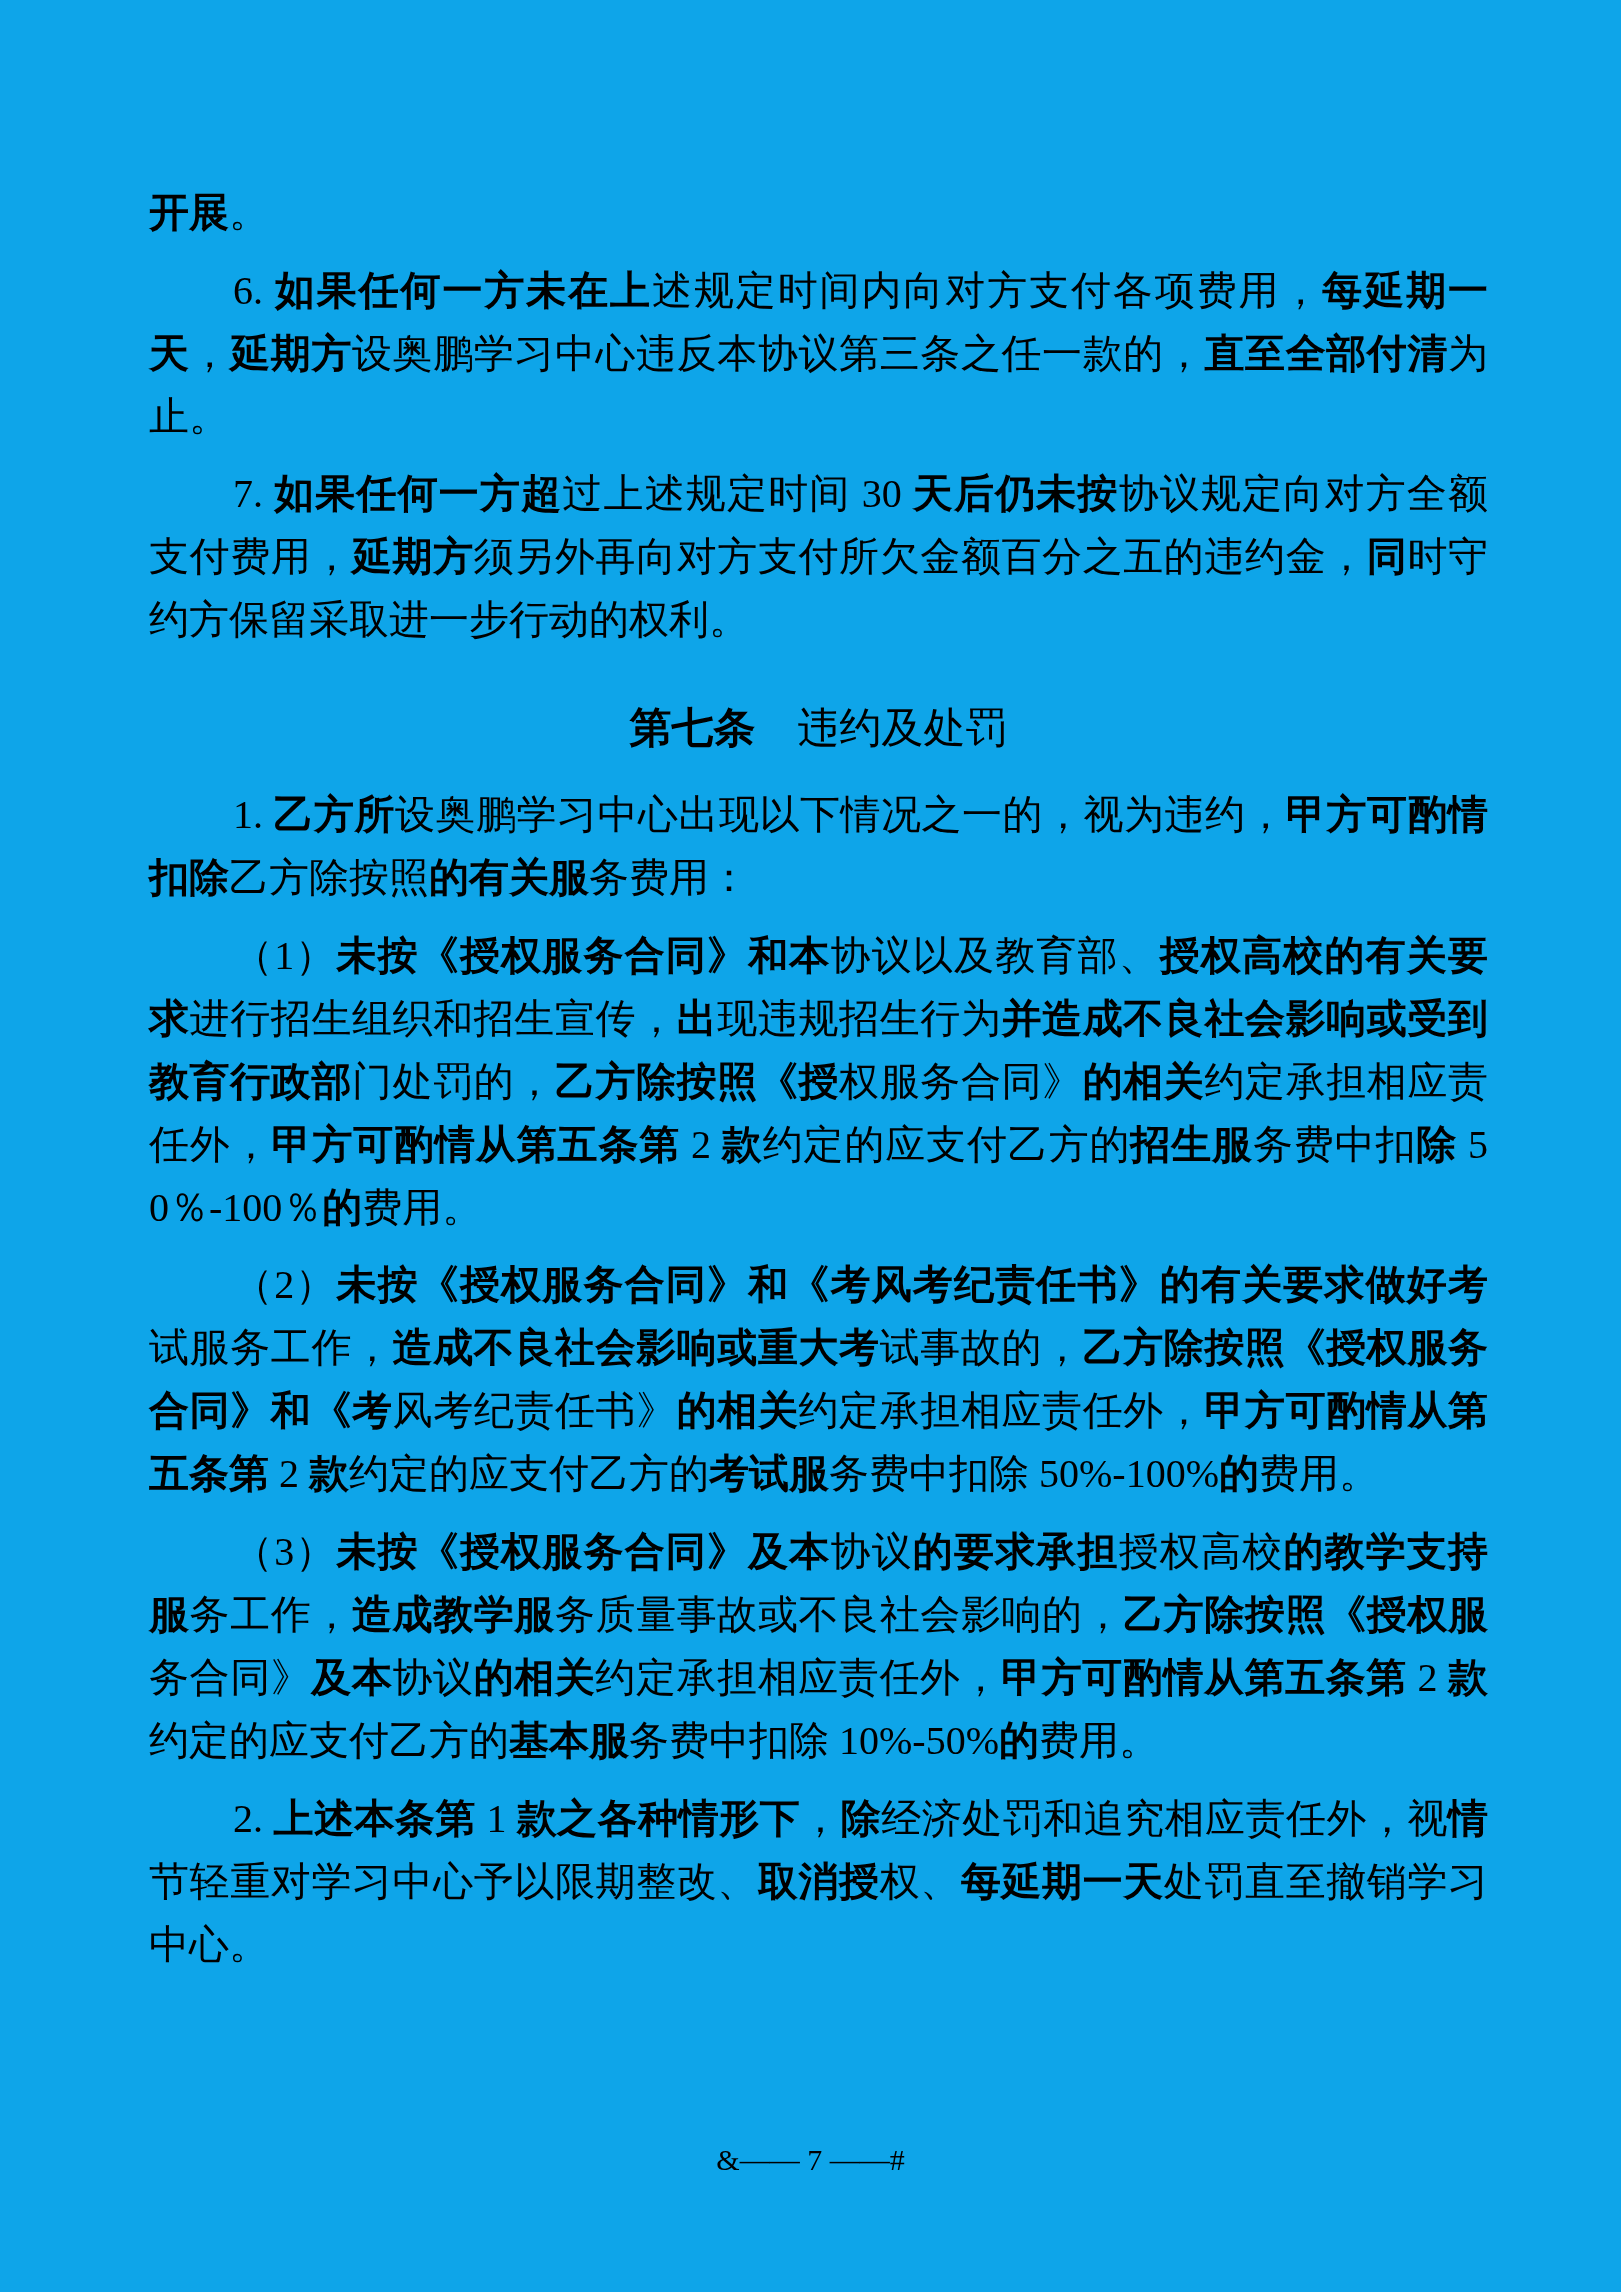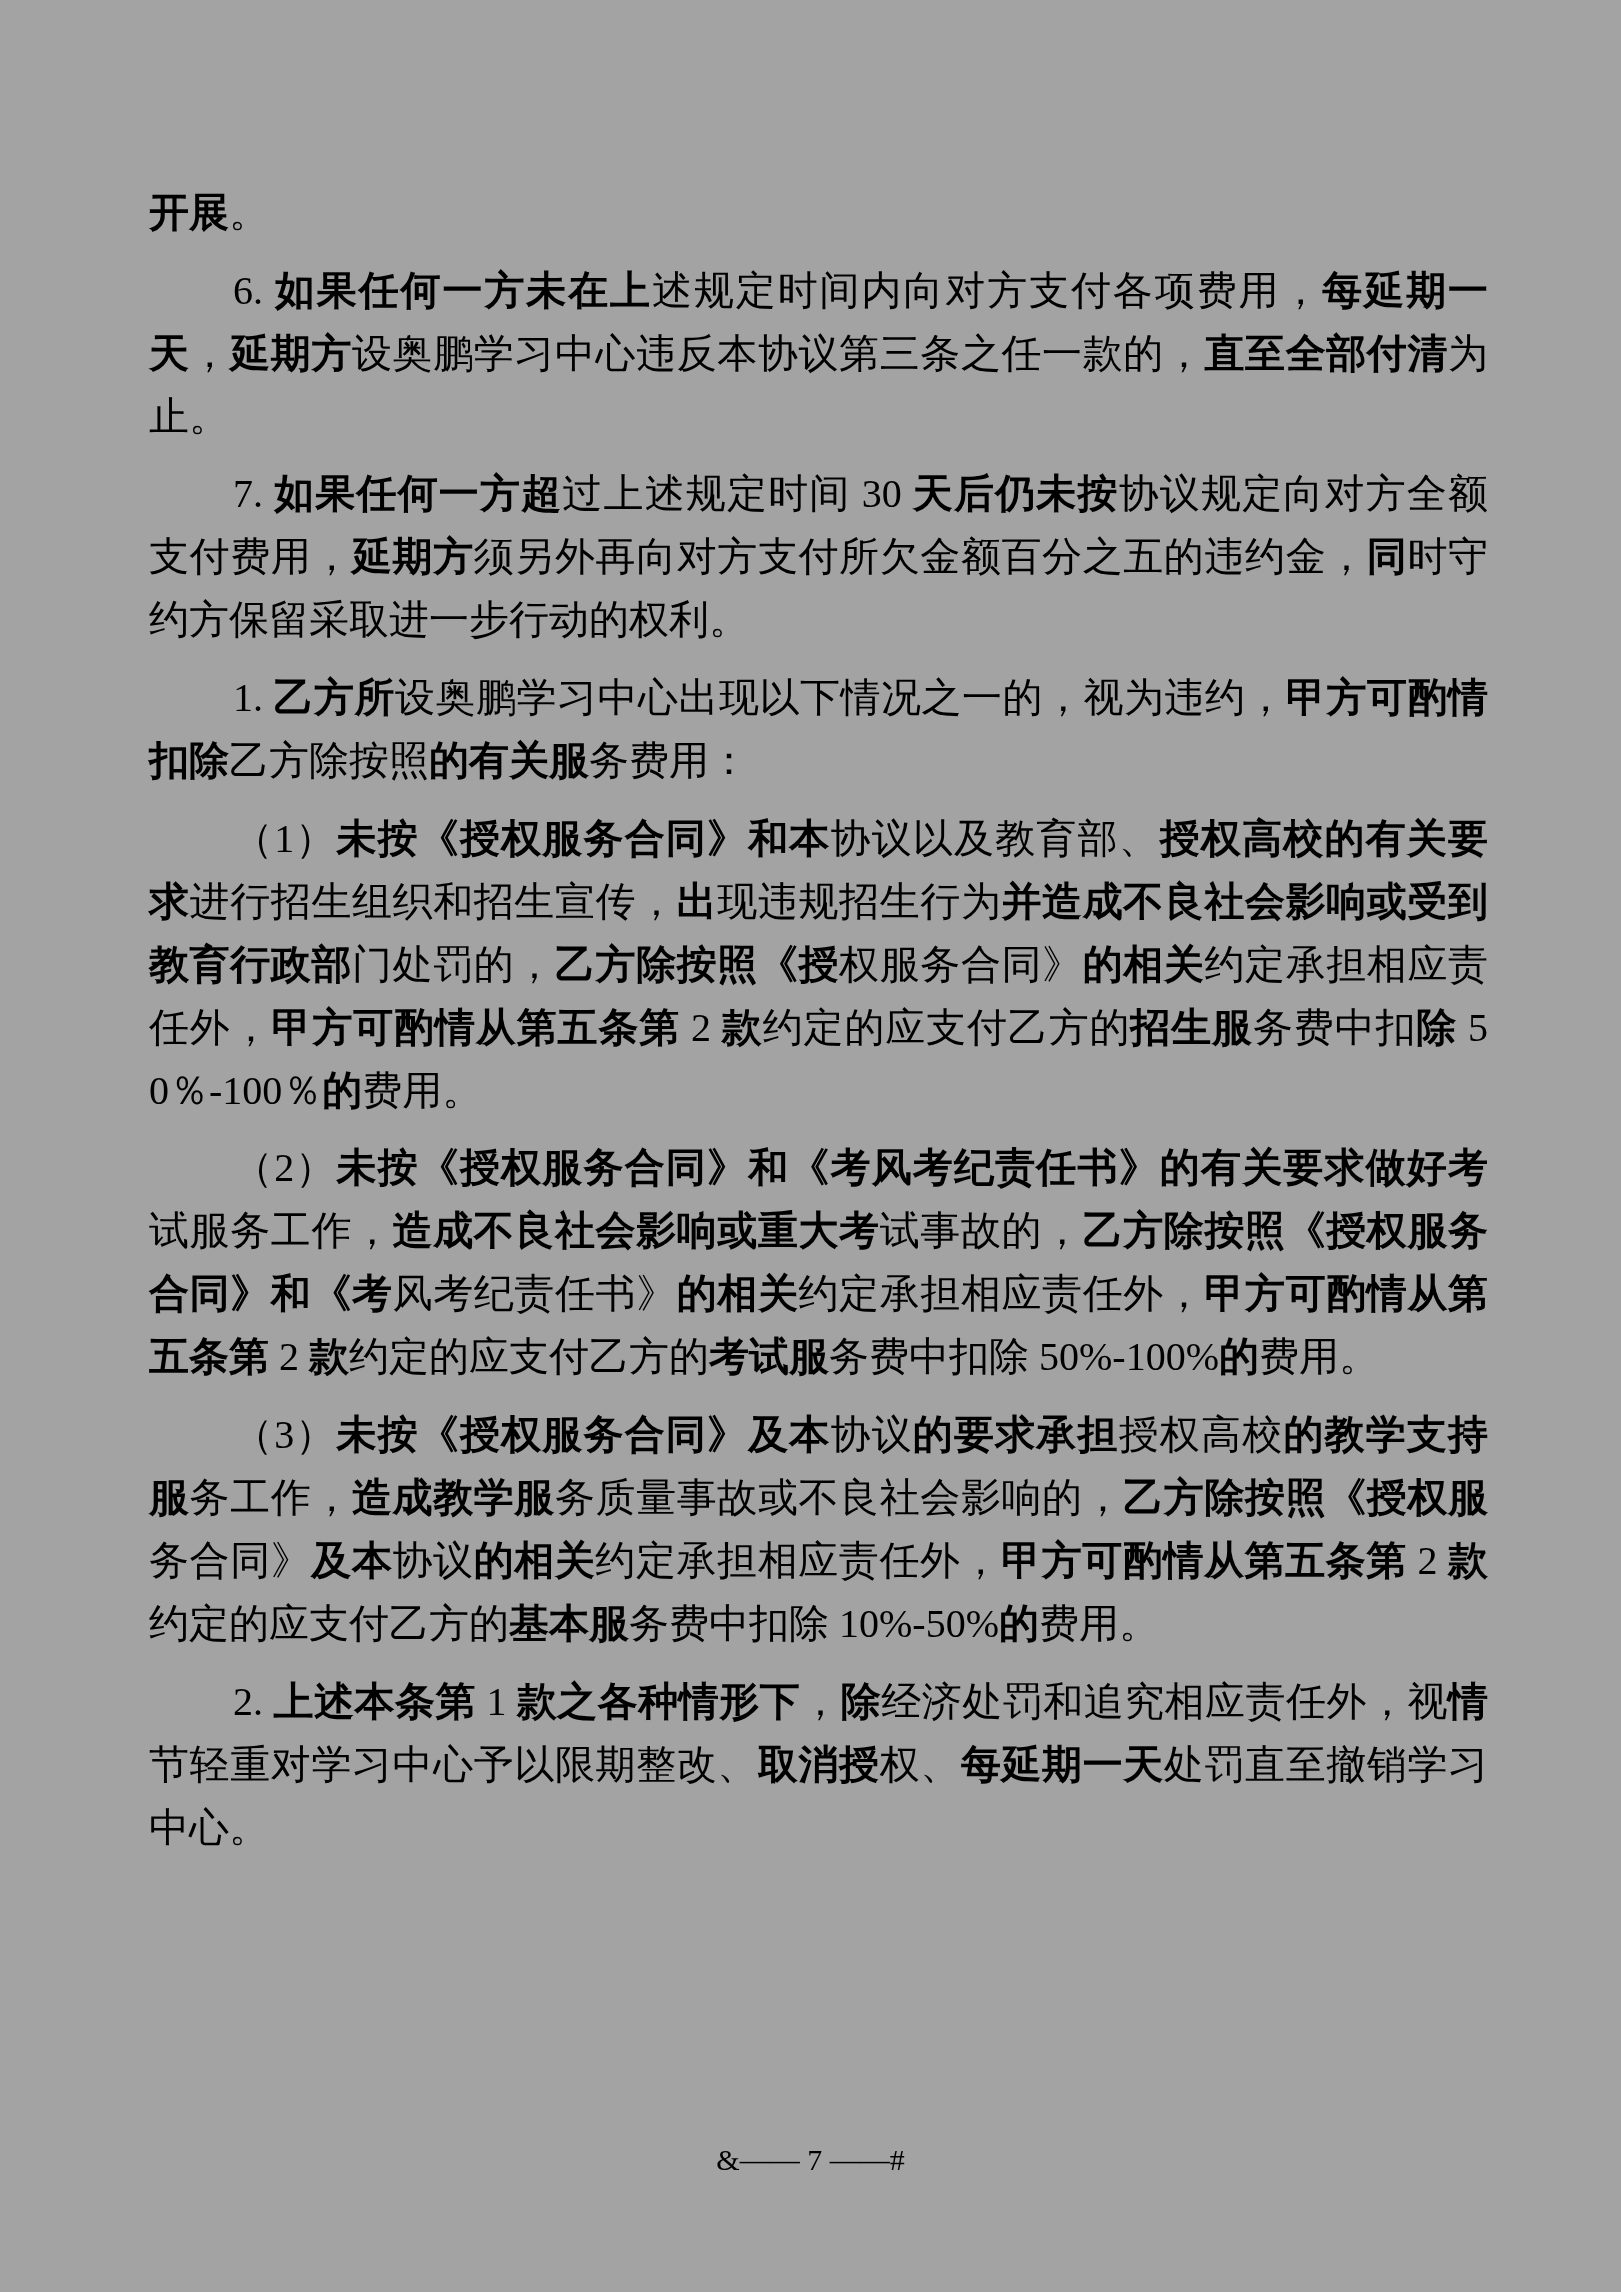--- a/index.html
+++ b/index.html
@@ -4,21 +4,21 @@
 <style>
   html, body {
     margin: 0;
     padding: 0;
     background: #ffffff;
   }
   .page {
     position: relative;
     width: 1621px;
     height: 2293px;
-    background: #a3a3a3;
+    background: #0ea5e9;
     color: #000000;
     overflow: hidden;
     font-family: "Liberation Sans", "DejaVu Sans", sans-serif;
   }
   .content {
     position: absolute;
     left: 149px;
     top: 181px;
     width: 1339px;
   }
@@ -57,20 +57,21 @@
   }
 </style>
 </head>
 <body>
 
 <div class="page">
   <div class="content">
       <p class="para"><span class="b">开展</span><span>。</span></p>
       <p class="para indent"><span class="serif">6. </span><span class="b">如果任何一方未在上</span><span>述规定时间内向对方支付各项费用，</span><span class="b">每延期一天</span><span>，</span><span class="b">延期方</span><span>设奥鹏学习中心违反本协议第三条之任一款的，</span><span class="b">直至全部付清</span><span>为止。</span></p>
       <p class="para indent"><span class="serif">7. </span><span class="b">如果任何一方超</span><span>过上述规定时间</span><span class="serif"> 30 </span><span class="b">天后仍未按</span><span>协议规定向对方全额支付费用，</span><span class="b">延期方</span><span>须另外再向对方支付所欠金额百分之五的违约金，</span><span class="b">同</span><span>时守约方保留采取进一步行动的权利。</span></p>
+      <p class="heading"><span class="b">第七条</span><span>　违约及处罚</span></p>
       <p class="para indent"><span class="serif">1. </span><span class="b">乙方所</span><span>设奥鹏学习中心出现以下情况之一的，视为违约，</span><span class="b">甲方可酌情扣除</span><span>乙方除按照</span><span class="b">的有关服</span><span>务费用：</span></p>
       <p class="para indent"><span>（</span><span class="serif">1</span><span>）</span><span class="b">未按《授权服务合同》和本</span><span>协议以及教育部、</span><span class="b">授权高校的有关要求</span><span>进行招生组织和招生宣传，</span><span class="b">出</span><span>现违规招生行为</span><span class="b">并造成不良社会影响或受到教育行政部</span><span>门处罚的，</span><span class="b">乙方除按照《授</span><span>权服务合同》</span><span class="b">的相关</span><span>约定承担相应责任外，</span><span class="b">甲方可酌情从第五条第</span><span class="serif"> 2 </span><span class="b">款</span><span>约定的应支付乙方的</span><span class="b">招生服</span><span>务费中扣</span><span class="b">除</span><span class="serif"> 50％-100％</span><span class="b">的</span><span>费用。</span></p>
       <p class="para indent"><span>（</span><span class="serif">2</span><span>）</span><span class="b">未按《授权服务合同》和《考风考纪责任书》的有关要求做好考</span><span>试服务工作，</span><span class="b">造成不良社会影响或重大考</span><span>试事故的，</span><span class="b">乙方除按照《授权服务合同》和《考</span><span>风考纪责任书》</span><span class="b">的相关</span><span>约定承担相应责任外，</span><span class="b">甲方可酌情从第五条第</span><span class="serif"> 2 </span><span class="b">款</span><span>约定的应支付乙方的</span><span class="b">考试服</span><span>务费中扣除</span><span class="serif"> 50%-100%</span><span class="b">的</span><span>费用。</span></p>
       <p class="para indent"><span>（</span><span class="serif">3</span><span>）</span><span class="b">未按《授权服务合同》及本</span><span>协议</span><span class="b">的要求承担</span><span>授权高校</span><span class="b">的教学支持服</span><span>务工作，</span><span class="b">造成教学服</span><span>务质量事故或不良社会影响的，</span><span class="b">乙方除按照《授权服</span><span>务合同》</span><span class="b">及本</span><span>协议</span><span class="b">的相关</span><span>约定承担相应责任外，</span><span class="b">甲方可酌情从第五条第</span><span class="serif"> 2 </span><span class="b">款</span><span>约定的应支付乙方的</span><span class="b">基本服</span><span>务费中扣除</span><span class="serif"> 10%-50%</span><span class="b">的</span><span>费用。</span></p>
       <p class="para indent"><span class="serif">2. </span><span class="b">上述本条第</span><span class="serif"> 1 </span><span class="b">款之各种情形下</span><span>，</span><span class="b">除</span><span>经济处罚和追究相应责任外，视</span><span class="b">情</span><span>节轻重对学习中心予以限期整改、</span><span class="b">取消授</span><span>权、</span><span class="b">每延期一天</span><span>处罚直至撤销学习中心。</span></p>
     </div>
   <div class="footer">
     <span>&amp;—— 7 ——#</span>
   </div>
 </div>

